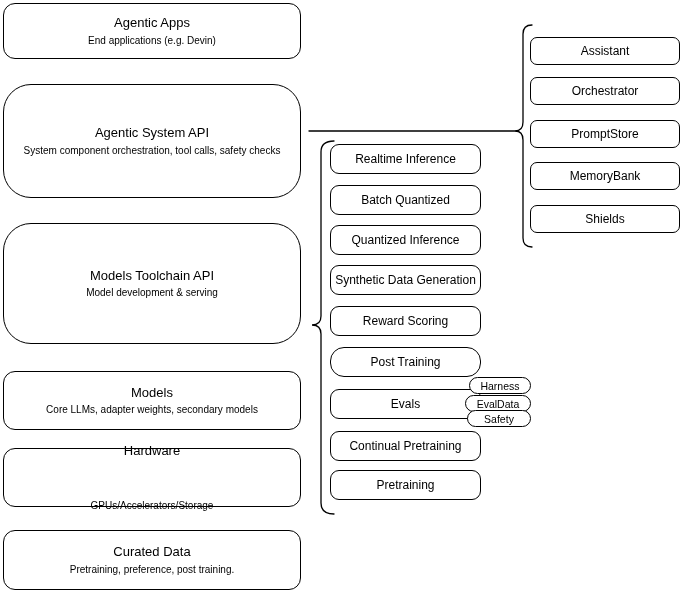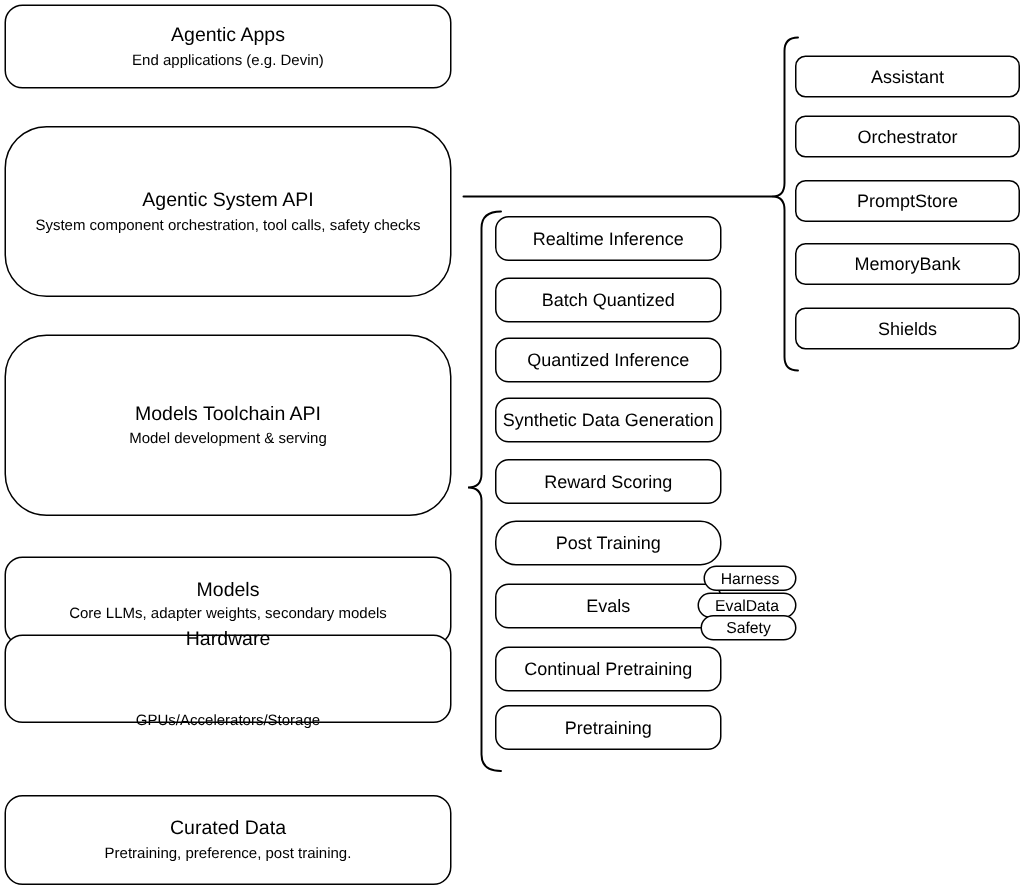--- a/index.html
+++ b/index.html
@@ -76,21 +76,21 @@
   <div class="node lnode r28" style="top:223px;height:121px;">
     <div class="ltitle">Models Toolchain API</div>
     <div class="lsub">Model development &amp; serving</div>
   </div>
 
   <div class="node lnode r12" style="top:371px;height:59px;">
     <div class="ltitle">Models</div>
     <div class="lsub">Core LLMs, adapter weights, secondary models</div>
   </div>
 
-  <div class="node lnode r12" style="top:423px;height:59px;gap:38px;">
+  <div class="node lnode r12" style="top:448px;height:59px;gap:38px;">
     <div class="ltitle">Hardware</div>
     <div class="lsub">GPUs/Accelerators/Storage</div>
   </div>
 
   <div class="node lnode r12" style="top:530px;height:60px;">
     <div class="ltitle">Curated Data</div>
     <div class="lsub">Pretraining, preference, post training.</div>
   </div>
 
   <div class="node mnode" style="top:144px;">

